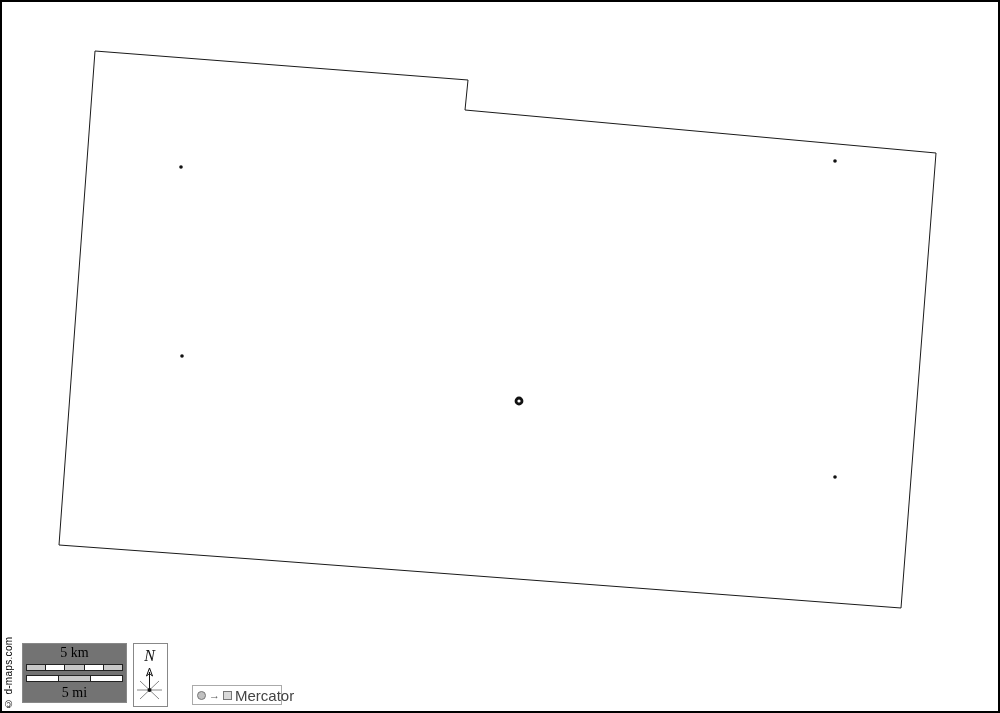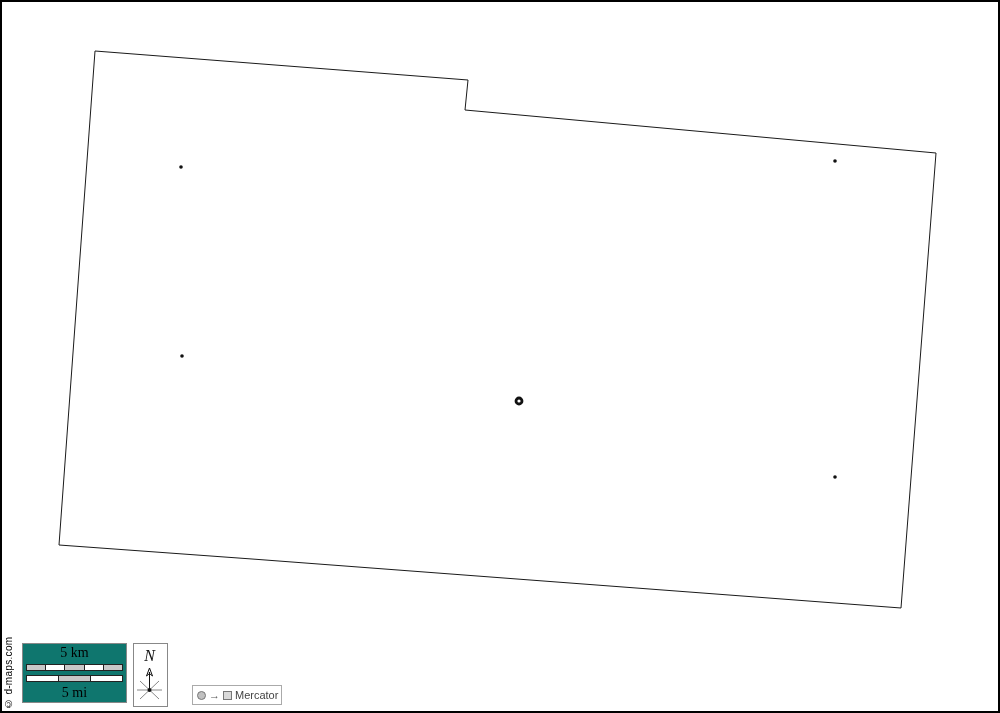--- a/index.html
+++ b/index.html
@@ -30,21 +30,21 @@
     color: #000000;
     letter-spacing: 0.3px;
     white-space: nowrap;
   }
   
   .scale-box {
     position: absolute;
     left: 20px; top: 641px;
     width: 105px; height: 60px;
     border: 1px solid #888888;
-    background: #0f766e;
+    background: #737373;
     display: flex;
     flex-direction: column;
     align-items: center;
     justify-content: space-between;
     padding: 1px 0;
     box-sizing: border-box;
   }
   .scale-label {
     font-family: "Liberation Serif", serif;
     font-size: 14px;
@@ -104,21 +104,21 @@
     line-height: 1;
     flex: 0 0 auto;
   }
   .legend-square {
     width: 9px; height: 9px;
     border: 1px solid #777777;
     box-sizing: border-box;
     flex: 0 0 auto;
   }
   .legend-label {
-    font-size: 11px;
+    font-size: 15px;
     color: #444444;
     white-space: nowrap;
   }
 </style>
 </head>
 <body>
 
 <div class="frame">
 
   <svg class="map-svg" viewBox="0 0 996 709" xmlns="http://www.w3.org/2000/svg">

